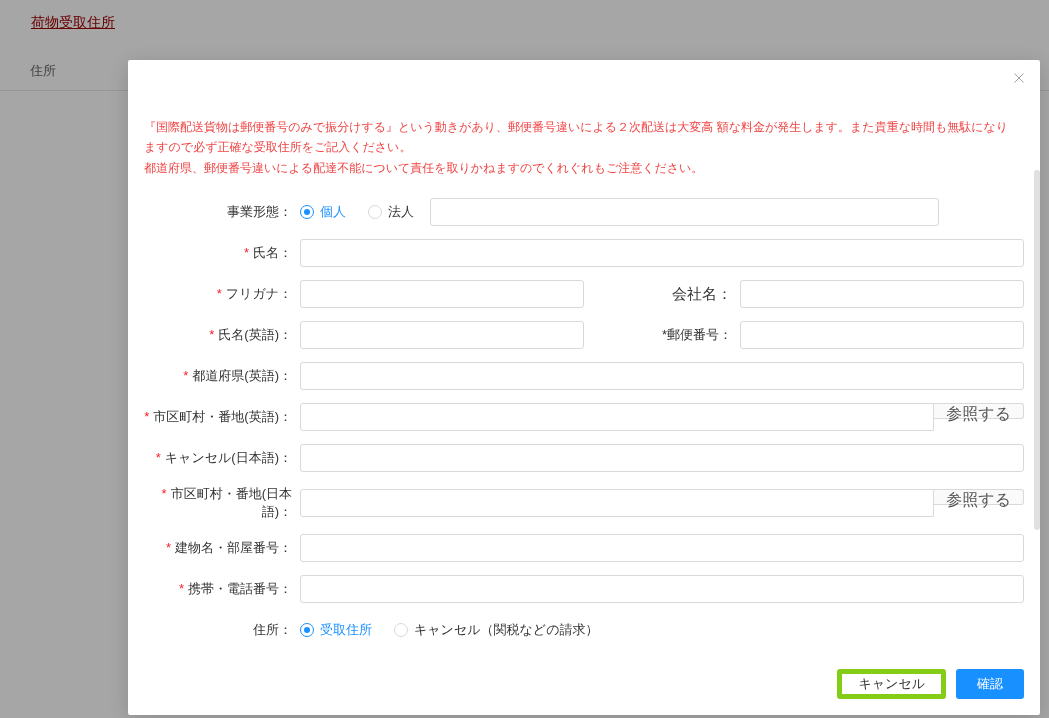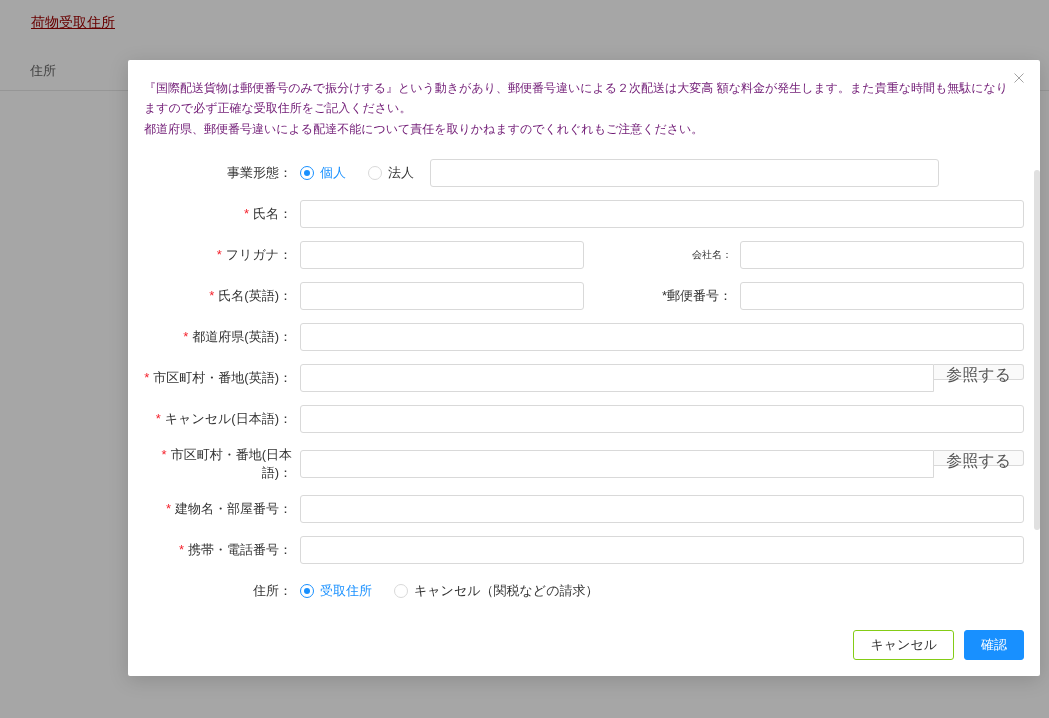--- a/index.html
+++ b/index.html
@@ -59,23 +59,24 @@
       width: 18px; height: 18px;
       cursor: pointer;
       color: #999;
       font-size: 16px;
       line-height: 18px;
       text-align: center;
     }
     .modal-notice {
       font-size: 12px;
       line-height: 1.7;
-      color: #701a75;
+      color: #ef4444;
       margin-bottom: 20px;
       padding-right: 4px;
+      margin-top: 39px;
     }
     .form-row {
       display: flex;
       align-items: center;
       margin-bottom: 13px;
     }
     .form-row.split .col { display: flex; align-items: center; }
     .form-row.split .col:first-child { flex: 0 0 auto; }
     .form-row.split .col:last-child { flex: 1; justify-content: flex-end; }
     .label {
@@ -95,21 +96,21 @@
       font-size: 13px;
       background: #fff;
       outline: none;
     }
     .input.full { flex: 1; margin-left: 8px; }
     .input.half { width: 284px; margin-left: 8px; }
     .input.w510 { width: 509px; margin-left: 8px; flex-shrink: 0; }
     .split-label {
       width: 60px;
       text-align: right;
-      font-size: 10px;
+      font-size: 15px;
       margin-left: auto;
     }
     .split-label-wide {
       width: 74px;
       text-align: right;
       font-size: 13px;
       margin-left: auto;
     }
     .radio-group {
       margin-left: 8px;
@@ -145,21 +146,21 @@
       font-size: 16px; border-radius: 0 3px 3px 0;
       cursor: pointer;
     }
     .modal-footer {
       display: flex; justify-content: flex-end; gap: 10px;
       margin-top: 30px;
     }
     .btn {
       height: 30px; padding: 0 16px;
       border-radius: 3px; font-size: 13px; cursor: pointer;
-      border: 1px solid #84cc16; background: #fff; color: #333;
+      border: 5px solid #84cc16; background: #fff; color: #333;
     }
     .btn.primary {
       background: #1890ff; border-color: #1890ff; color: #fff;
     }
     .scroll-thumb {
       position: absolute; right: 0; top: 110px; width: 6px; height: 360px;
       background: #e0e0e0; border-radius: 3px;
     }
   </style>
 </head>

